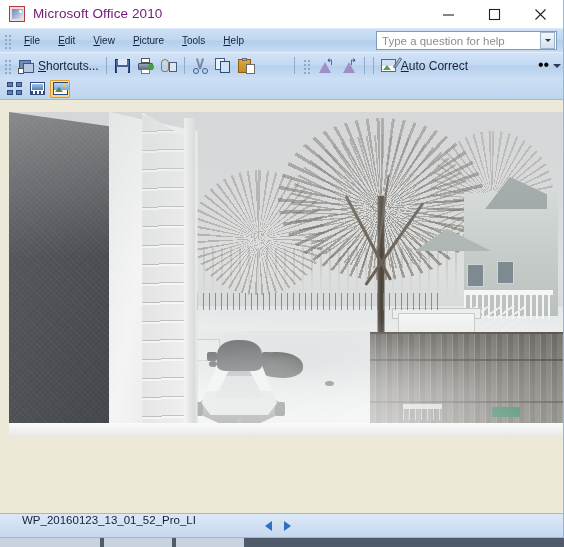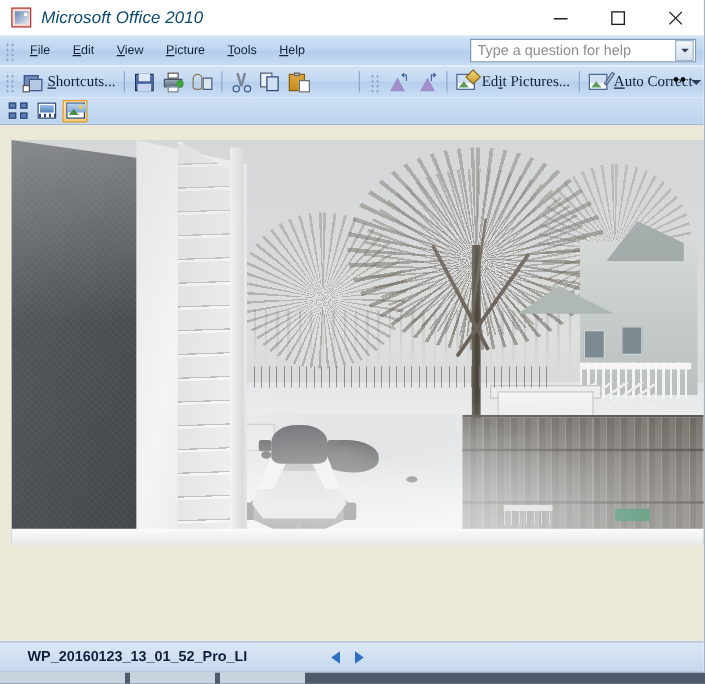--- a/index.html
+++ b/index.html
@@ -58,21 +58,21 @@
   }
   .title-icon .pic {
     position: absolute; left: 2.5px; top: 3px; right: 2.5px; bottom: 3px;
     background: linear-gradient(135deg,#6f86b5 0%,#a8bcd8 55%,#e6eaf2 100%);
   }
   .title-icon .pic:after {
     content:""; position:absolute; right:1px; top:1px;
     width:3px; height:3px; background:#fff; border-radius:50%;
   }
   .title-text {
-    font-size: 13.5px; color: #0c4a6e; letter-spacing: .1px; font-style: italic;
+    font-size: 13.5px; color: #701a75; letter-spacing: .1px;
   }
   .winbtns {
     position: absolute; right: 0; top: 0; height: 28px;
     display: flex; align-items: stretch;
   }
   .winbtn {
     width: 46px; display: flex; align-items: center; justify-content: center;
     color: #222; background: transparent;
   }
   .winbtn svg { display: block; }
@@ -117,21 +117,21 @@
     border-left: 3px solid transparent; border-right: 3px solid transparent;
     border-top: 3px solid #2b3b55;
   }
 
   
   .toolbar {
     height: 26px; flex: 0 0 26px;
     background: linear-gradient(180deg,#d3e3f7 0%,#c2d8f1 48%,#b6cfec 52%,#cadef5 100%);
     display: flex; align-items: center;
     border-top: 1px solid #e2eefb;
-    position: relative; overflow: hidden; font-family: Liberation Serif, serif;
+    position: relative; overflow: hidden;
   }
   .tb-sep {
     width: 1px; height: 17px; margin: 0 4px;
     background: #8fabca; flex: 0 0 1px;
   }
   .tb-btn {
     height: 22px; display: flex; align-items: center;
     padding: 0 3px; gap: 3px; white-space: nowrap; flex: 0 0 auto;
   }
   .tb-btn .lbl { font-size: 12px; color: #152234; }
@@ -499,23 +499,22 @@
   .fog {
     position:absolute; inset:0;
     background: linear-gradient(180deg, rgba(222,224,224,.35) 0%, rgba(222,224,224,0) 45%);
   }
 
   
   .statusbar {
     height: 24px; flex: 0 0 24px;
     background: linear-gradient(180deg,#dce8f6,#c6d8ee);
     border-top: 1px solid #9fb8d4;
-    display: flex; align-items: center;
+    display: flex; 
     position: relative;
-    font-weight: bold;
   }
   .status-file {
     font-size: 11.5px; color: #10203a; padding-left: 22px;
     white-space: nowrap;
   }
   .nav-group {
     position: absolute; left: 265px; top: 0; height: 24px;
     display: flex; align-items: center; gap: 12px;
   }
   .tri-l {
@@ -694,29 +693,20 @@
       </div>
       <div class="tb-btn">
         <span class="ico ico-rotr">
           <span class="tri"></span>
             <span class="ar">↱</span>
         </span>
       </div>
 
       <div class="tb-sep"></div>
 
-      <div class="tb-btn">
-        <span class="ico ico-pic">
-          <span class="frame"></span>
-            <span class="hill"></span>
-            <span class="sun"></span>
-            <span class="pen"></span>
-        </span>
-        <span class="lbl">Ed<u>i</u>t Pictures...</span>
-      </div>
 
       <div class="tb-sep"></div>
 
       <div class="tb-btn">
         <span class="ico ico-auto">
           <span class="frame"></span>
             <span class="hill"></span>
             <span class="wand"></span>
         </span>
         <span class="lbl"><u>A</u>uto Correct</span>

